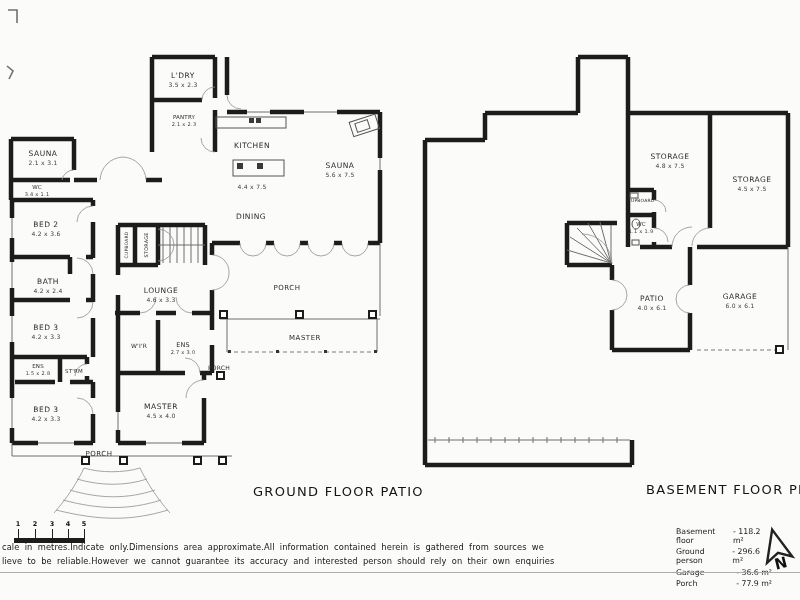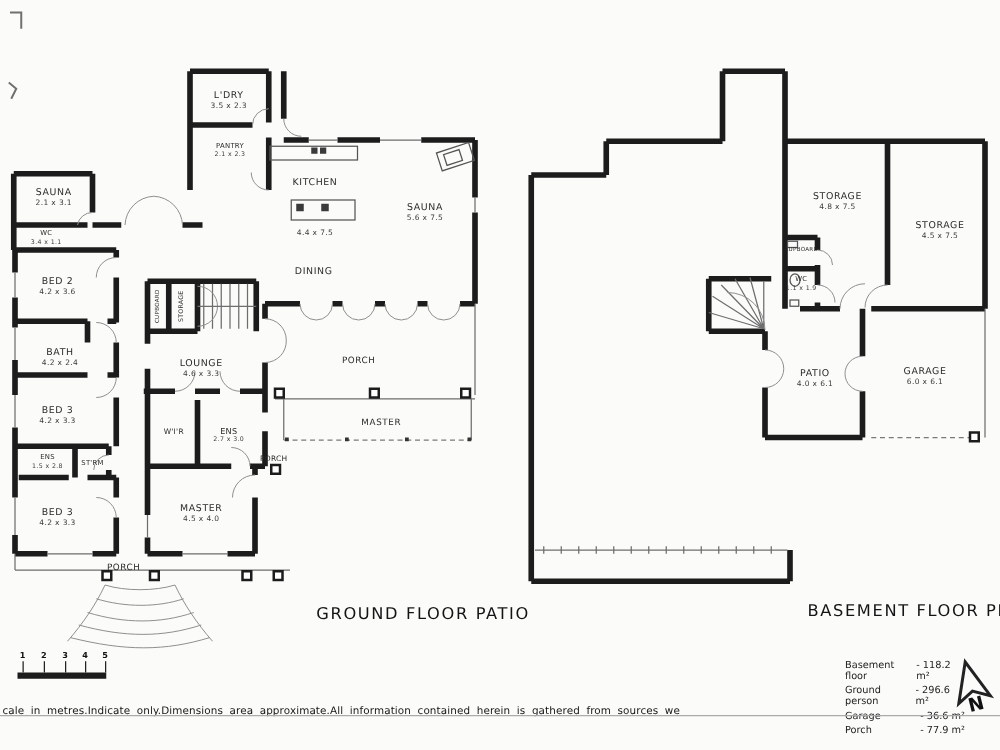--- a/index.html
+++ b/index.html
@@ -15,21 +15,21 @@
   .dot{fill:#333;}
   .blk{fill:#3a3a3a;}
   .rlbl{position:absolute;transform:translateX(-50%);display:flex;flex-direction:column;align-items:center;
         line-height:1.3;text-align:center;white-space:nowrap;color:#2b2b2b;}
   .rname{font-size:7.5px;letter-spacing:.5px;}
   .rdims{font-size:6px;letter-spacing:.3px;color:#3c3c3c;}
   .sm .rname{font-size:5.5px;letter-spacing:.2px;}
   .sm .rdims{font-size:5px;}
   .vert{transform:translate(-50%,-50%) rotate(-90deg);}
   .title{position:absolute;font-size:13px;letter-spacing:1.3px;color:#141414;white-space:nowrap;}
-  .disc{position:absolute;font-size:8.3px;letter-spacing:.1px;word-spacing:2.5px;color:#161616;white-space:nowrap;margin-top:21px;}
+  .disc{position:absolute;font-size:8.3px;letter-spacing:.1px;word-spacing:2.5px;color:#161616;white-space:nowrap;}
   .hline{position:absolute;left:0;top:572px;width:800px;height:1px;background:#ababab;}
   .areas{position:absolute;left:676px;top:527px;width:96px;font-size:7.8px;color:#222;}
   .arow{display:flex;justify-content:space-between;margin-bottom:2.4px;}
   .scale-bar{position:absolute;left:14px;top:538px;width:71px;height:5px;background:#1c1c1c;}
   .scale-tick{position:absolute;top:529px;width:1px;height:9px;background:#222;}
   .scale-num{position:absolute;top:520px;font-size:6.5px;font-weight:bold;transform:translateX(-50%);color:#111;}
   .north{position:absolute;left:757px;top:526px;width:40px;height:46px;}
 </style>
 </head>
 <body>
@@ -314,20 +314,21 @@
     <span class="scale-num" style="left:84px">5</span>
     <div class="scale-tick" style="left:18px"></div>
     <div class="scale-tick" style="left:35px"></div>
     <div class="scale-tick" style="left:52px"></div>
     <div class="scale-tick" style="left:68px"></div>
     <div class="scale-tick" style="left:84px"></div>
     <div class="scale-bar"></div>
   </div>
 
   <div class="disc" style="left:2px;top:542px">cale in metres.Indicate only.Dimensions area approximate.All information contained herein is gathered from sources we</div>
+  <div class="disc" style="left:2px;top:556px">lieve to be reliable.However we cannot guarantee its accuracy and interested person should rely on their own enquiries</div>
 
   <div class="areas">
     <div class="arow">
       <span>Basement floor</span>
       <span>- 118.2 m²</span>
     </div>
     <div class="arow">
       <span>Ground person</span>
       <span>- 296.6 m²</span>
     </div>

